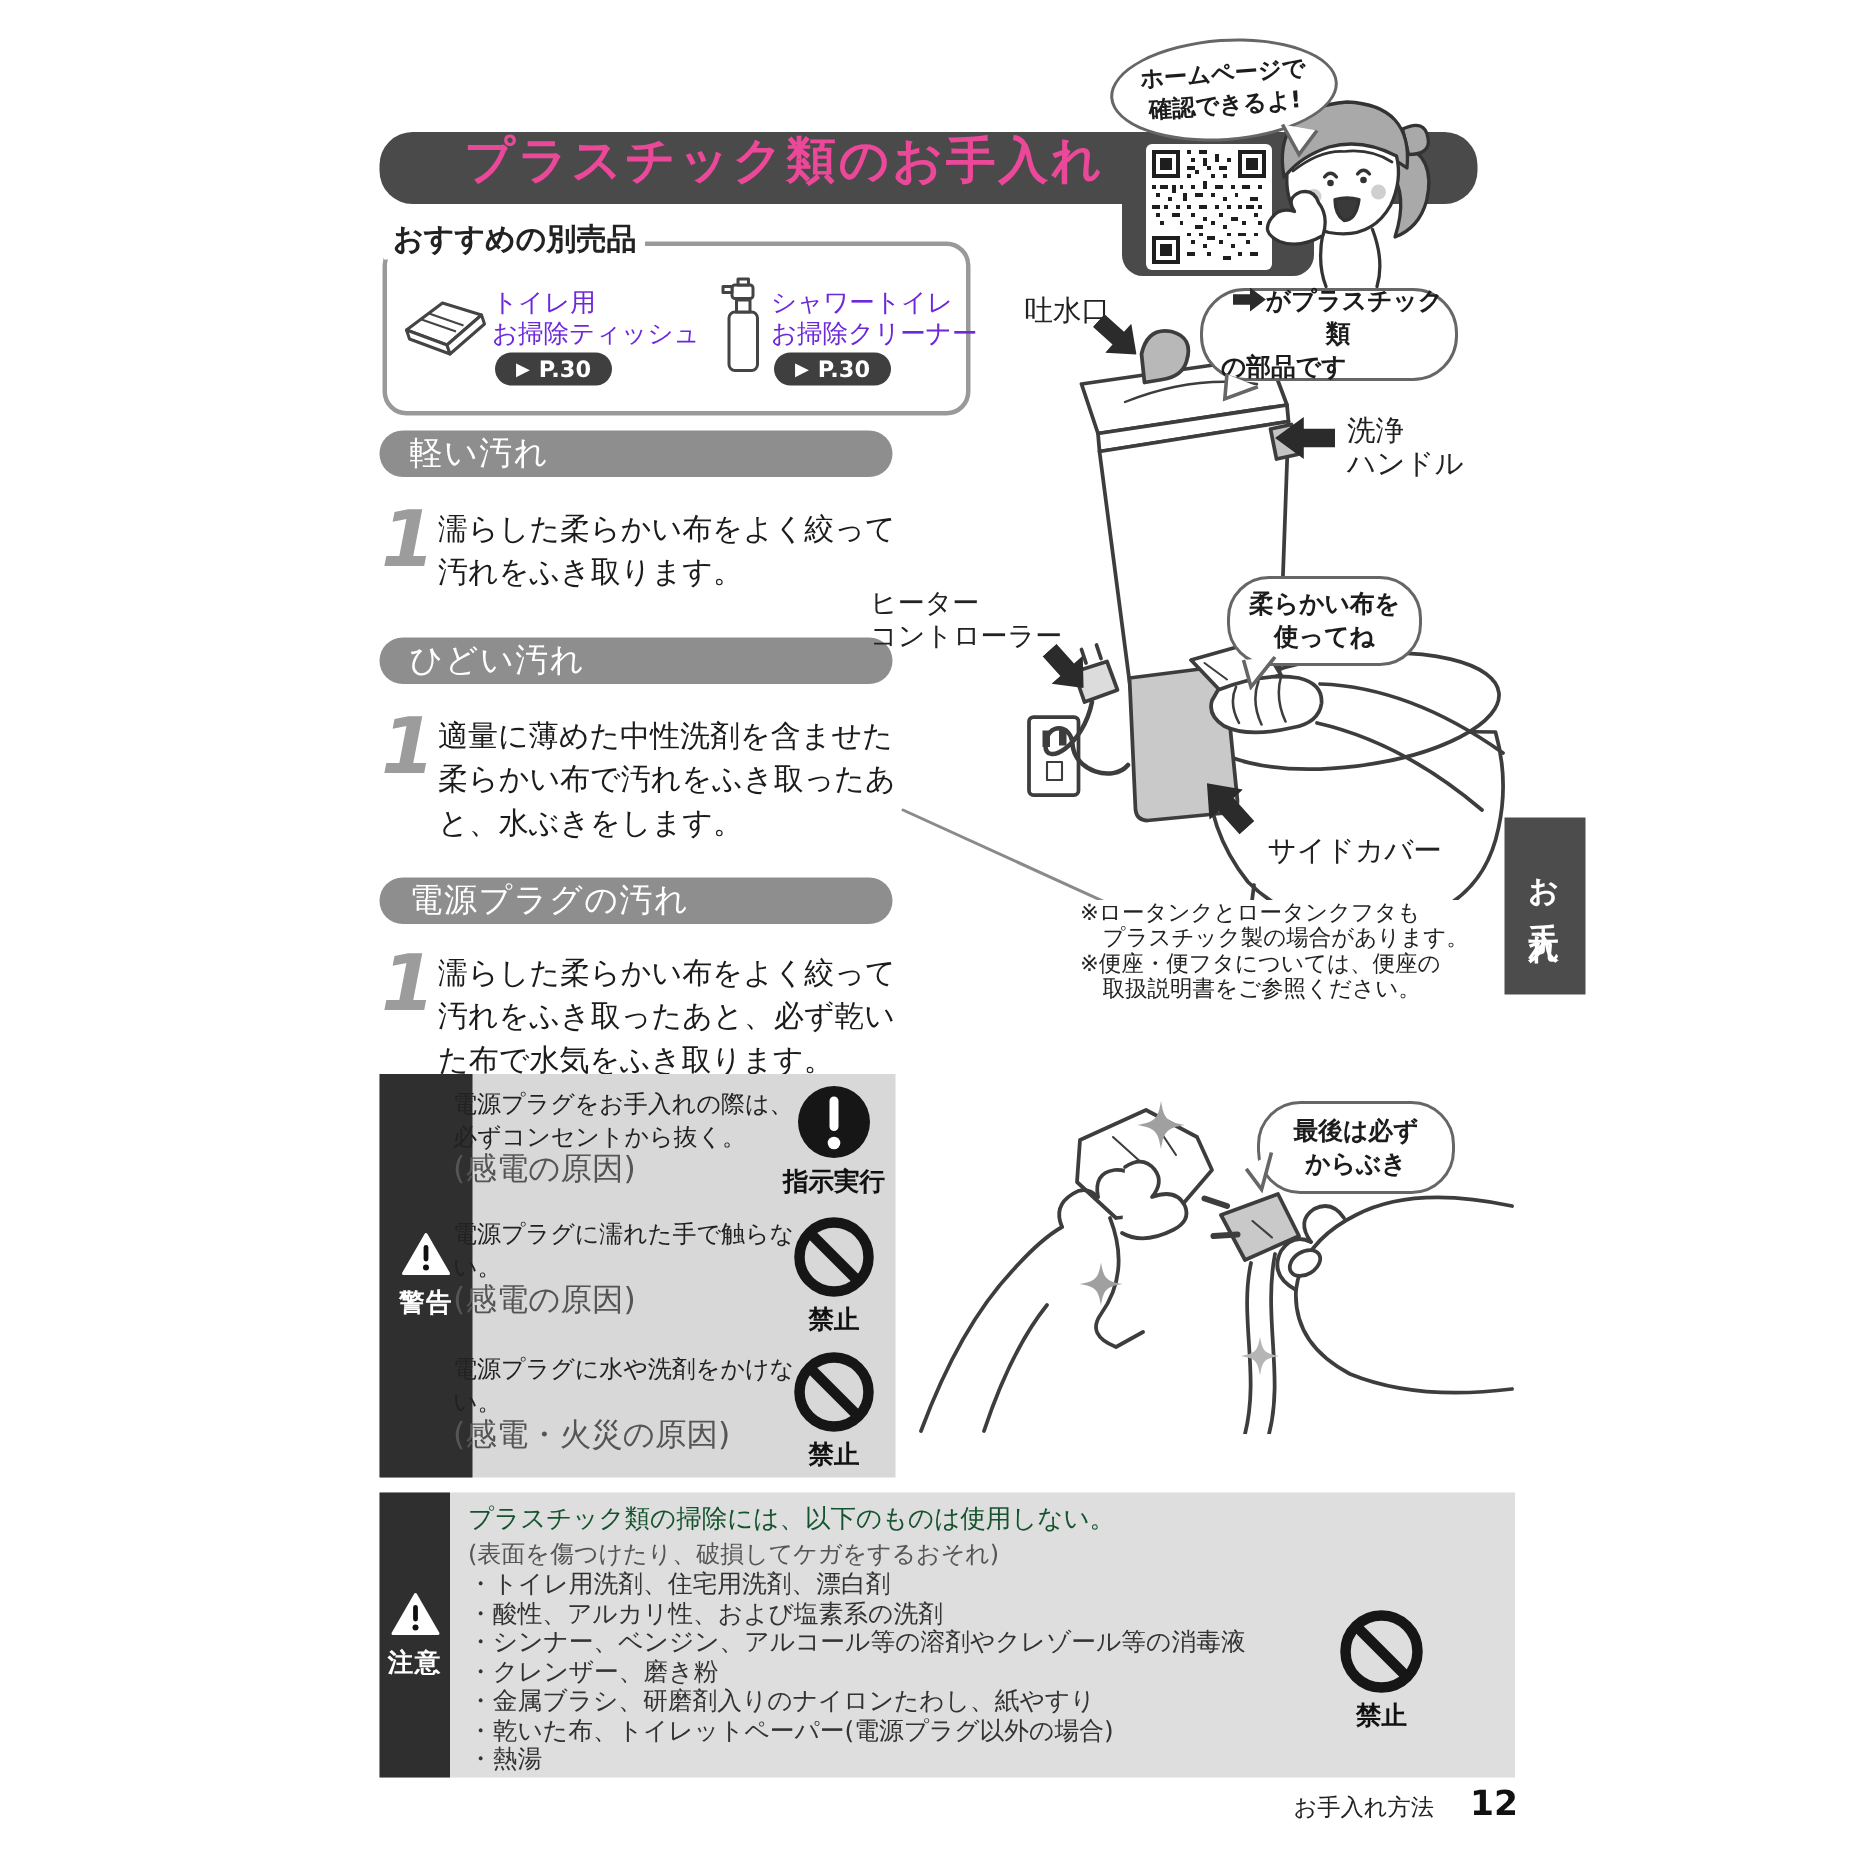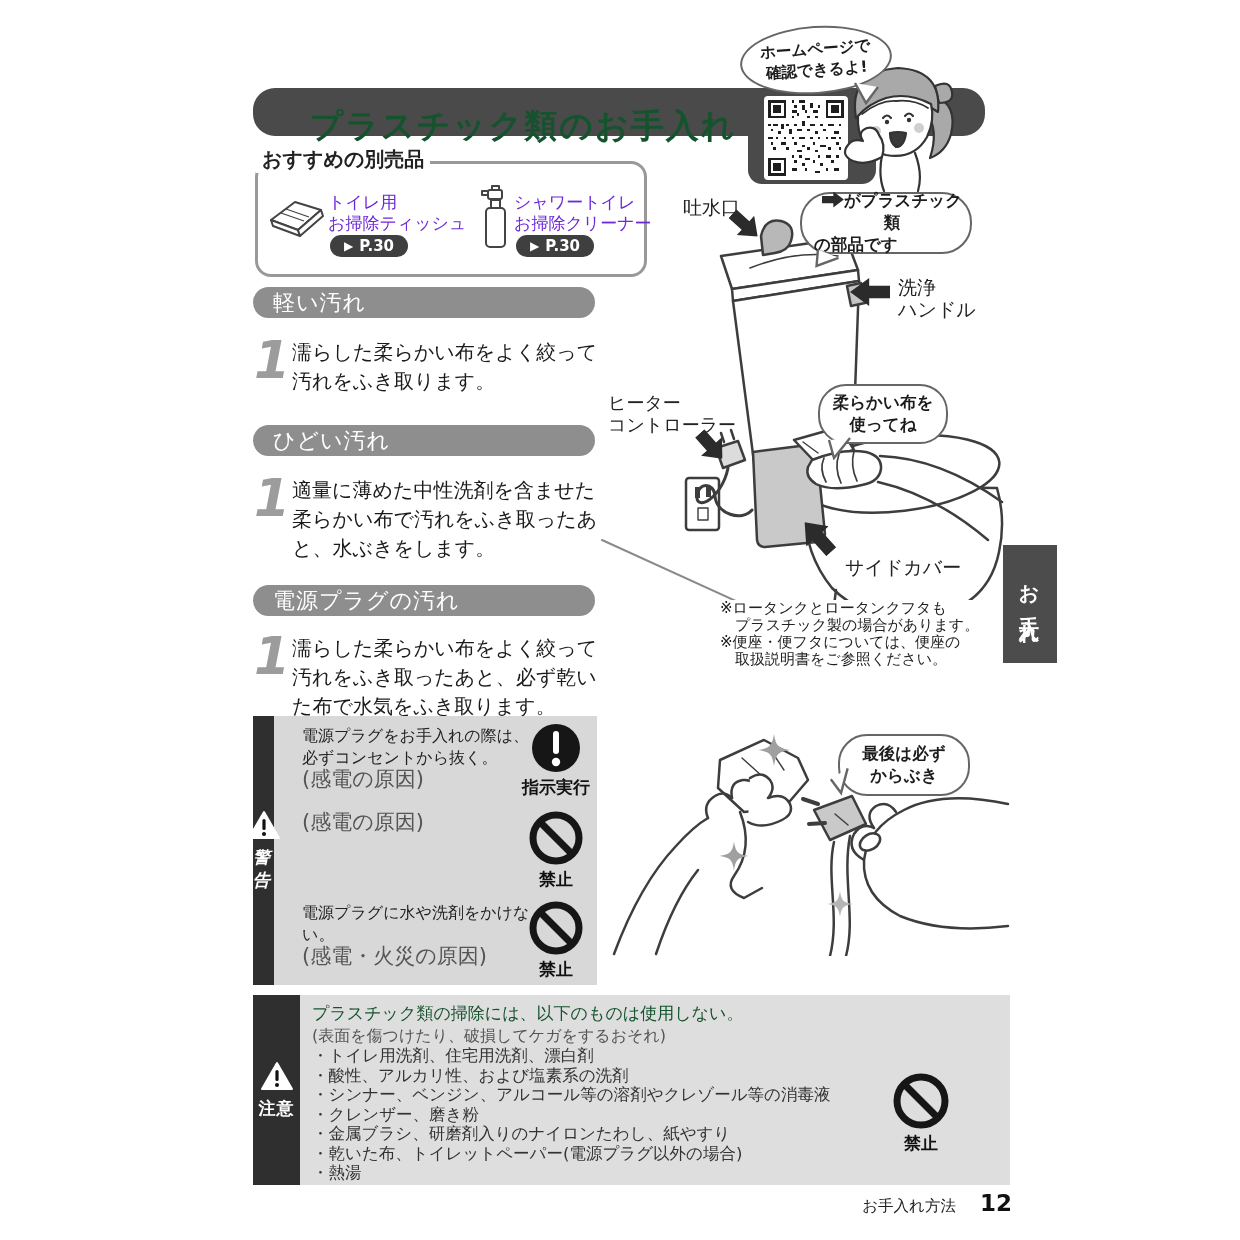--- a/index.html
+++ b/index.html
@@ -2,21 +2,21 @@
 <html><head>
 <meta charset="utf-8">
 <style>
   html,body{margin:0;padding:0;background:#fff;}
   #page{position:relative;width:1240px;height:1240px;background:#fff;overflow:hidden;
         font-family:"DejaVu Sans","Liberation Sans",sans-serif;color:#1c1c1c;}
   .abs{position:absolute;}
 
   
   .title-bar{left:253px;top:88px;width:732px;height:48px;background:#4a4a4a;border-radius:22px;}
-  .title-text{left:253px;top:104px;width:540px;text-align:center;color:#14532d;
+  .title-text{left:253px;top:85px;width:540px;text-align:center;color:#ec4899;
               font-size:33px;font-weight:bold;letter-spacing:2px;}
 
   .qr-backing{left:748px;top:92px;width:128px;height:92px;background:#4a4a4a;border-radius:0 0 14px 14px;}
   .qr-panel{left:764px;top:96px;width:84px;height:84px;background:#fff;border-radius:4px;
             display:flex;align-items:center;justify-content:center;}
 
   
   .bubble{background:#fff;border:2.5px solid #666;display:flex;flex-direction:column;
           justify-content:center;align-items:center;text-align:center;z-index:4;}
   .bubble div{line-height:1.35;}
@@ -154,41 +154,42 @@
 
   <div class="abs sec-header" style="left:253px;top:425px;">ひどい汚れ</div>
   <div class="abs step-num" style="left:254px;top:472px;">1</div>
   <div class="abs step-text" style="left:292px;top:476px;">適量に薄めた中性洗剤を含ませた柔らかい布で汚れをふき取ったあと、水ぶきをします。</div>
 
   <div class="abs sec-header" style="left:253px;top:585px;">電源プラグの汚れ</div>
   <div class="abs step-num" style="left:254px;top:630px;">1</div>
   <div class="abs step-text" style="left:292px;top:634px;">濡らした柔らかい布をよく絞って汚れをふき取ったあと、必ず乾いた布で水気をふき取ります。</div>
 
   <div class="abs" style="left:253px;top:716px;width:344px;height:269px;background:#d8d8d8;"></div>
-  <div class="abs strip" style="left:253px;top:716px;width:21px;height:269px;font-style:italic;">
+  <div class="abs strip" style="left:253px;top:716px;width:62px;height:269px;">
     <svg width="34" height="30" viewBox="0 0 34 30">
       <path d="M17,2 L32,28 L2,28 Z" fill="#fff" stroke="#fff" stroke-width="2" stroke-linejoin="round"></path>
       <rect x="15.4" y="9" width="3.2" height="11" rx="1.6" fill="#111"></rect>
       <circle cx="17" cy="24" r="2" fill="#111"></circle>
     </svg>
     <div class="strip-label">警告</div>
   </div>
 
   <div class="abs" style="left:302px;top:725px;width:232px;">
     <div class="hazard-text">電源プラグをお手入れの際は、必ずコンセントから抜く。</div>
     <div class="hazard-cause">(感電の原因)</div>
   </div>
   <svg class="abs" style="left:530px;top:722px;" width="52" height="52">
     <circle cx="26" cy="26" r="24" fill="#161616"></circle>
     <rect x="23" y="9" width="6" height="23" rx="3" fill="#fff"></rect>
     <circle cx="26" cy="40" r="4.2" fill="#fff"></circle>
   </svg>
   <div class="abs icon-caption" style="left:520px;top:776px;width:72px;">指示実行</div>
 
   <div class="abs" style="left:302px;top:812px;width:232px;">
+    <div class="hazard-text">電源プラグに濡れた手で触らない。</div>
     <div class="hazard-cause">(感電の原因)</div>
   </div>
   <svg class="abs" style="left:528px;top:810px;" width="56" height="56">
     <circle cx="28" cy="28" r="23" fill="none" stroke="#161616" stroke-width="7"></circle>
     <line x1="12.5" y1="12.5" x2="43.5" y2="43.5" stroke="#161616" stroke-width="7"></line>
   </svg>
   <div class="abs icon-caption" style="left:528px;top:868px;width:56px;">禁止</div>
 
   <div class="abs" style="left:302px;top:902px;width:232px;">
     <div class="hazard-text">電源プラグに水や洗剤をかけない。</div>
@@ -256,21 +257,21 @@
 
   <div class="abs dlabel" style="left:683px;top:196px;font-size:19px;">吐水口</div>
   <div class="abs fat-arrow" style="left:728px;top:212px;width:34px;height:26px;transform:rotate(42deg);"></div>
 
   <div class="abs fat-arrow" style="left:850px;top:278px;width:40px;height:28px;transform:rotate(180deg);"></div>
   <div class="abs dlabel" style="left:898px;top:276px;font-size:19px;">
     <div>洗浄</div>
     <div>ハンドル</div>
   </div>
 
-  <div class="abs dlabel" style="left:608px;top:392px;">
+  <div class="abs dlabel" style="left:580px;top:392px;">
     <div>ヒーター</div>
     <div>コントローラー</div>
   </div>
   <div class="abs fat-arrow" style="left:694px;top:432px;width:34px;height:28px;transform:rotate(48deg);"></div>
 
   <div class="abs fat-arrow" style="left:798px;top:522px;width:40px;height:30px;transform:rotate(-132deg);"></div>
   <div class="abs dlabel" style="left:845px;top:556px;font-size:19px;">サイドカバー</div>
 
   <div class="abs bubble" style="left:800px;top:192px;width:172px;height:62px;border-radius:30px;align-items:flex-start;padding-left:12px;box-sizing:border-box;">
     <div style="font-size:16.5px;font-weight:bold;"><span class="fat-arrow-inline"></span><span>がプラスチック類</span></div>

